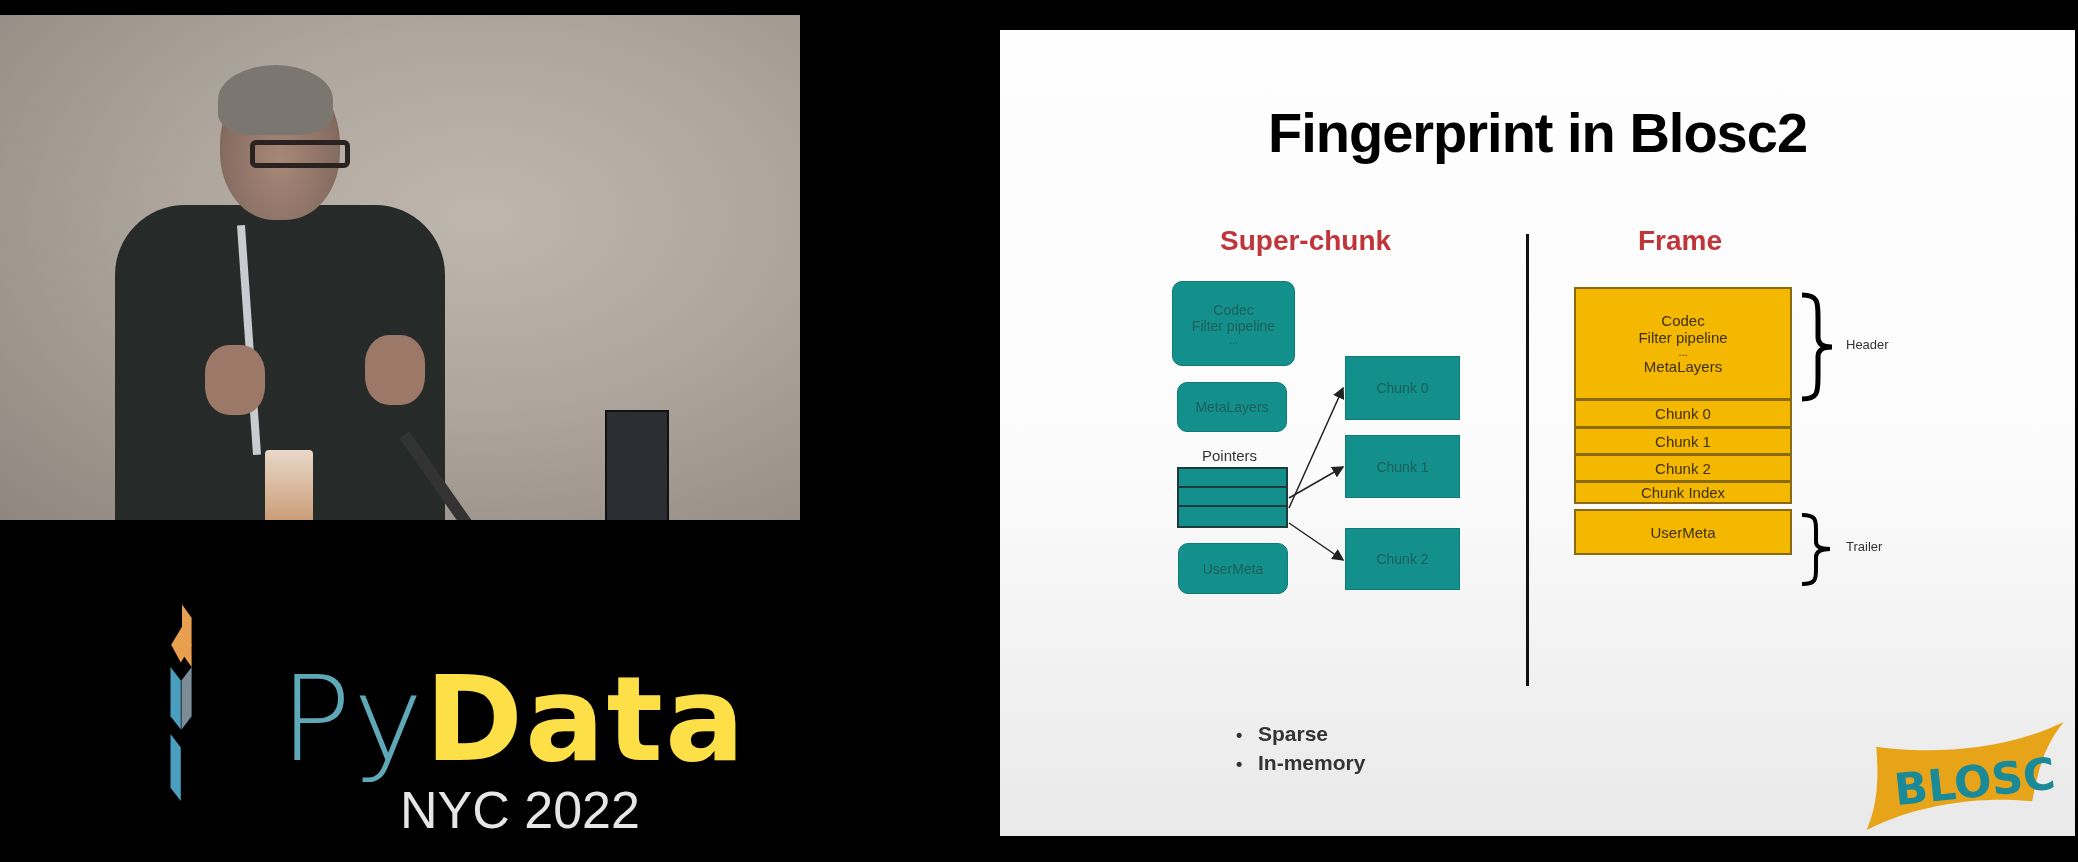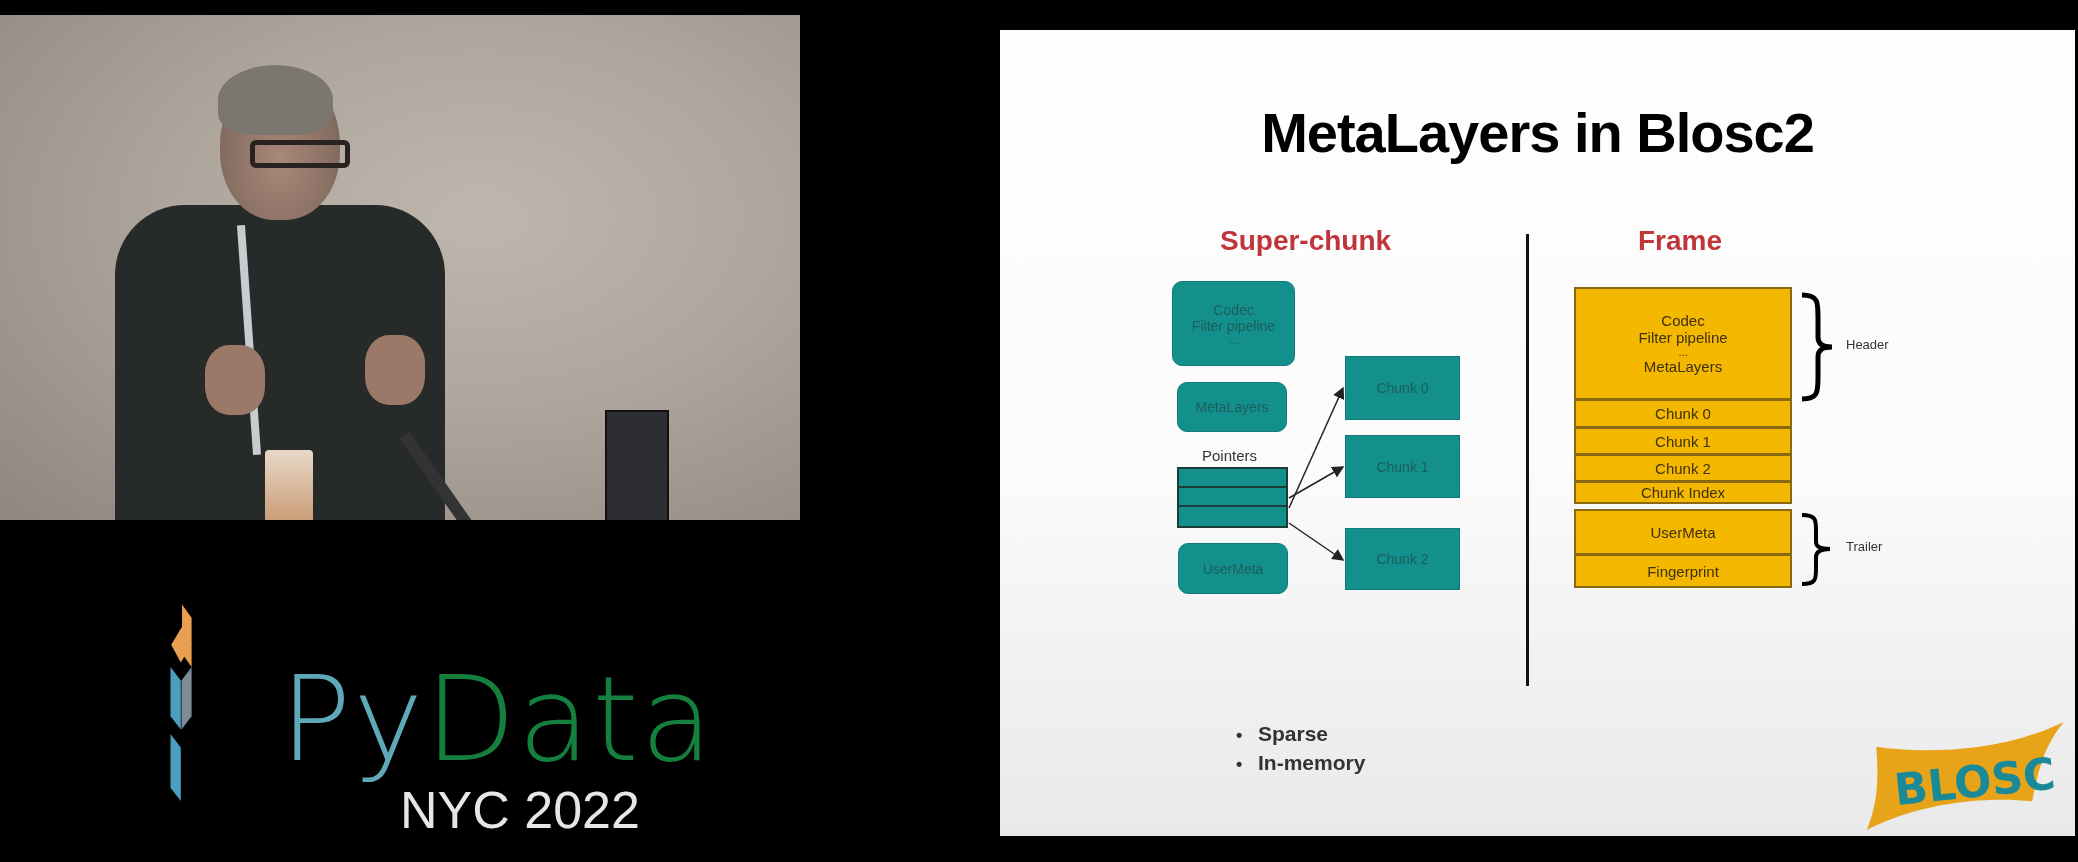--- a/index.html
+++ b/index.html
@@ -13,21 +13,21 @@
   .person-body { position:absolute; left:115px; top:190px; width:330px; height:330px; border-radius:70px 70px 0 0; background:#262a28; }
   .lanyard { position:absolute; left:245px; top:210px; width:8px; height:230px; background:#c8ccd0; transform:rotate(-4deg); }
   .badge { position:absolute; left:265px; top:435px; width:48px; height:78px; background:linear-gradient(#e8d8c8,#c89870); border-radius:4px; }
   .hand { position:absolute; width:60px; height:70px; border-radius:40%; background:#9c7868; }
   .mic { position:absolute; left:430px; top:410px; width:12px; height:110px; background:#333; transform:rotate(-35deg); }
   .monitor { position:absolute; left:605px; top:395px; width:60px; height:125px; background:#2c2e33; border:2px solid #111; }
 
   .pydata-logo { position:absolute; left:170px; top:600px; width:500px; height:235px; }
   .pydata-text { position:absolute; left:280px; top:660px; font-size:118px; font-family:"DejaVu Sans", sans-serif; font-weight:200; letter-spacing:2px; line-height:1; }
   .py { color:#5fa8b8;text-align:center; }
-  .data { color:#15803d; }
+  .data { color:#fde047;font-weight:bold; }
   .nyc { position:absolute; left:400px; top:780px; font-size:52px; color:#e6e6e6; font-family:"Liberation Sans", sans-serif; }
 
   .slide { position:absolute; left:1000px; top:30px; width:1075px; height:806px;
     background: linear-gradient(#fefefe 0%, #fbfbfb 55%, #e9e9e9 100%); }
   .slide-title { position:absolute; left:0; width:100%; top:70px; text-align:center; font-size:56px; font-weight:bold; color:#000; letter-spacing:-1px; }
   .col-title { position:absolute; font-size:28px; font-weight:bold; color:#c0353a; }
   .teal { position:absolute; background:#138f8c; color:#1d5f5c; font-size:14px; text-align:center; box-sizing:border-box; display:flex; flex-direction:column; justify-content:center; align-items:center; border:1px solid #0f7a77; }
   .teal.round { border-radius:10px; }
   .pointers-label { position:absolute; font-size:15px; color:#333; }
   .ptr-table { position:absolute; border:2px solid #1d3b3a; background:#138f8c; box-sizing:border-box; }
@@ -64,21 +64,21 @@
   <polygon points="2,75 45,90 45,145 2,130" fill="#4a9ec0"></polygon>
   <polygon points="48,90 90,75 90,130 48,145" fill="#7d8d98"></polygon>
   <polygon points="2,150 45,165 45,225 2,210" fill="#4a9ec0"></polygon>
 </svg>
 <div class="pydata-text">
   <span class="py">Py</span><span class="data">Data</span>
 </div>
 <div class="nyc">NYC 2022</div>
 
 <div class="slide">
-  <div class="slide-title">MetaLayers in Blosc2</div>
+  <div class="slide-title">Fingerprint in Blosc2</div>
 
   <div class="col-title" style="left:220px;top:195px;">Super-chunk</div>
 
   <div class="teal round" style="left:172px;top:251px;width:123px;height:85px;">
     <span>Codec</span>
     <span>Filter pipeline</span>
     <span style="font-size:11px;">...</span>
   </div>
   <div class="teal round" style="left:177px;top:352px;width:110px;height:50px;">
     <span>MetaLayers</span>
@@ -137,23 +137,20 @@
     </div>
   <div class="frame-cell" style="top:424px;height:28px;">
       <span>Chunk 2</span>
     </div>
   <div class="frame-cell" style="top:451px;height:23px;">
       <span>Chunk Index</span>
     </div>
   <div class="frame-cell" style="top:479px;height:46px;">
       <span>UserMeta</span>
     </div>
-  <div class="frame-cell" style="top:524px;height:34px;">
-      <span>Fingerprint</span>
-    </div>
 
   <svg style="position:absolute;left:798px;top:262px;width:40px;height:110px;" viewBox="0 0 40 110">
     <path d="M4,3 C20,3 20,10 20,25 L20,45 C20,52 24,55 34,55 C24,55 20,58 20,65 L20,85 C20,100 20,107 4,107" fill="none" stroke="#000" stroke-width="5"></path>
   </svg>
   <div class="brace-label" style="left:846px;top:307px;">Header</div>
 
   <svg style="position:absolute;left:798px;top:482px;width:40px;height:75px;" viewBox="0 0 40 75">
     <path d="M4,3 C18,3 18,8 18,18 L18,30 C18,35 22,37 32,37 C22,37 18,40 18,45 L18,57 C18,67 18,72 4,72" fill="none" stroke="#000" stroke-width="4"></path>
   </svg>
   <div class="brace-label" style="left:846px;top:509px;">Trailer</div>

